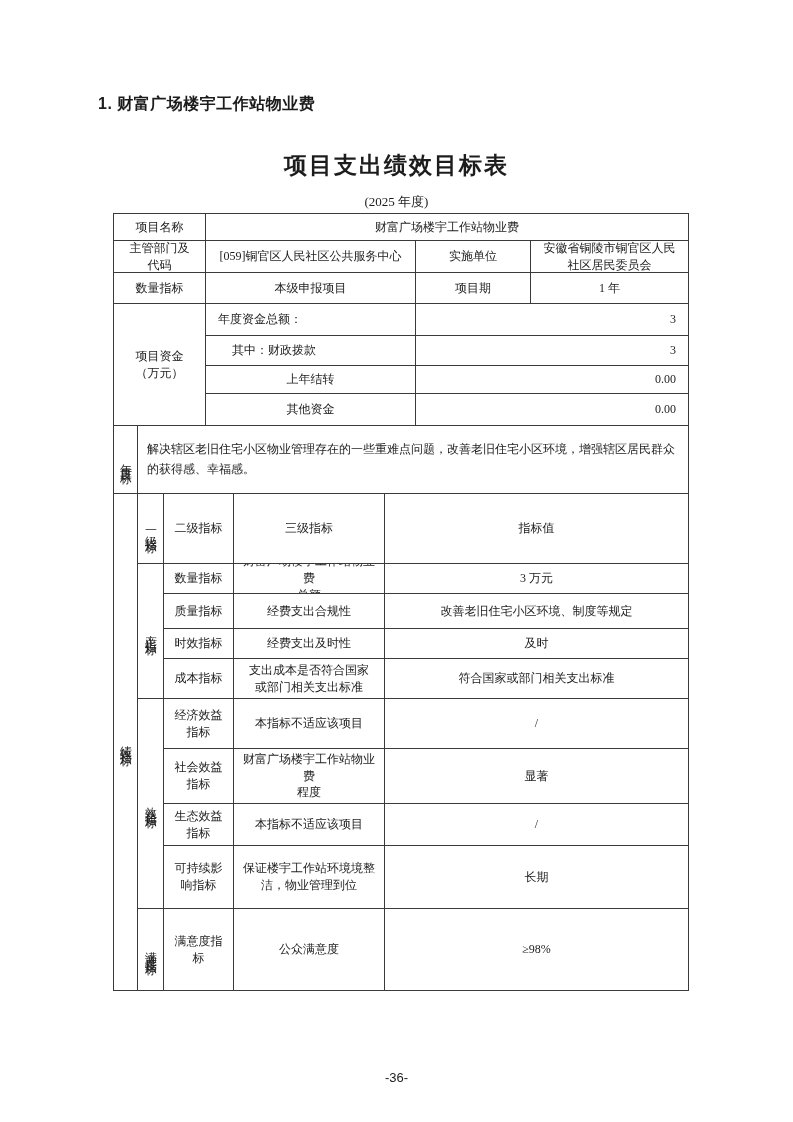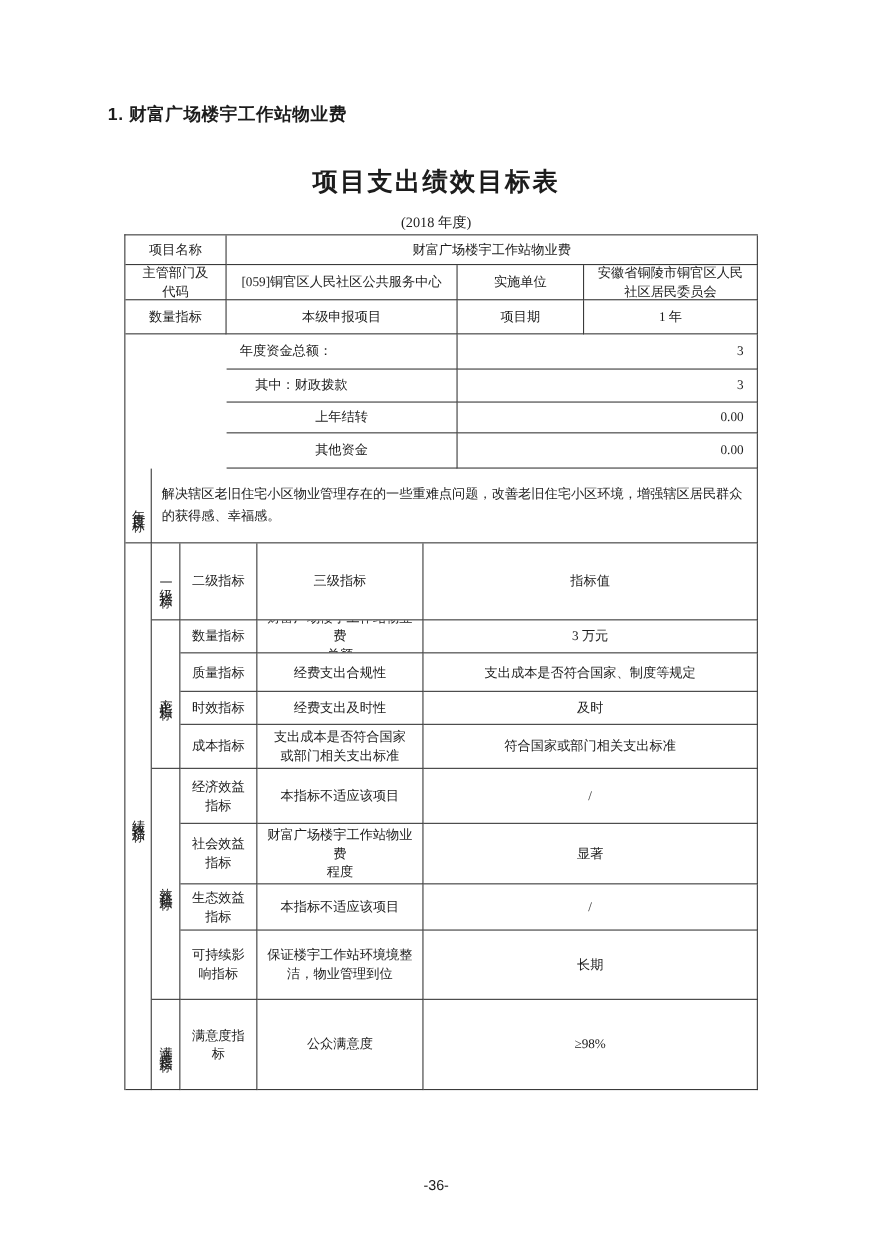--- a/index.html
+++ b/index.html
@@ -45,39 +45,41 @@
   .footer{
     position:absolute;left:0;top:1070px;width:793px;text-align:center;
     font-family:"Liberation Sans","DejaVu Sans",sans-serif;font-size:13px;
   }
 </style>
 </head>
 <body>
 
 <div class="heading">1. 财富广场楼宇工作站物业费</div>
 <div class="doc-title">项目支出绩效目标表</div>
-<div class="doc-subtitle">(2018 年度)</div>
+<div class="doc-subtitle">(2025 年度)</div>
 
 <div class="tbl">
 
   <div class="c" style="left:0;top:0;width:92px;height:27px">项目名称</div>
   <div class="c" style="left:92px;top:0;width:483px;height:27px">财富广场楼宇工作站物业费</div>
 
   <div class="c" style="left:0;top:27px;width:92px;height:32px">主管部门及
 代码</div>
   <div class="c" style="left:92px;top:27px;width:210px;height:32px">[059]铜官区人民社区公共服务中心</div>
   <div class="c" style="left:302px;top:27px;width:115px;height:32px">实施单位</div>
   <div class="c" style="left:417px;top:27px;width:158px;height:32px">安徽省铜陵市铜官区人民
 社区居民委员会</div>
 
   <div class="c" style="left:0;top:59px;width:92px;height:31px">数量指标</div>
   <div class="c" style="left:92px;top:59px;width:210px;height:31px">本级申报项目</div>
   <div class="c" style="left:302px;top:59px;width:115px;height:31px">项目期</div>
   <div class="c" style="left:417px;top:59px;width:158px;height:31px">1 年</div>
 
+  <div class="c" style="left:0;top:90px;width:92px;height:122px">项目资金
+（万元）</div>
 
   <div class="c l ind1" style="left:92px;top:90px;width:210px;height:32px">年度资金总额：</div>
   <div class="c r" style="left:302px;top:90px;width:273px;height:32px">3</div>
 
   <div class="c l ind2" style="left:92px;top:122px;width:210px;height:30px">其中：财政拨款</div>
   <div class="c r" style="left:302px;top:122px;width:273px;height:30px">3</div>
 
   <div class="c" style="left:92px;top:152px;width:210px;height:28px">上年结转</div>
   <div class="c r" style="left:302px;top:152px;width:273px;height:28px">0.00</div>
 
@@ -96,21 +98,21 @@
 
   <div class="c vert" style="left:24px;top:350px;width:26px;height:135px"><span>产出指标</span></div>
 
   <div class="c" style="left:50px;top:350px;width:70px;height:30px">数量指标</div>
   <div class="c" style="left:120px;top:350px;width:151px;height:30px">财富广场楼宇工作站物业费
 总额</div>
   <div class="c" style="left:271px;top:350px;width:304px;height:30px">3 万元</div>
 
   <div class="c" style="left:50px;top:380px;width:70px;height:35px">质量指标</div>
   <div class="c" style="left:120px;top:380px;width:151px;height:35px">经费支出合规性</div>
-  <div class="c" style="left:271px;top:380px;width:304px;height:35px">支出成本是否符合国家、制度等规定</div>
+  <div class="c" style="left:271px;top:380px;width:304px;height:35px">改善老旧住宅小区环境、制度等规定</div>
 
   <div class="c" style="left:50px;top:415px;width:70px;height:30px">时效指标</div>
   <div class="c" style="left:120px;top:415px;width:151px;height:30px">经费支出及时性</div>
   <div class="c" style="left:271px;top:415px;width:304px;height:30px">及时</div>
 
   <div class="c" style="left:50px;top:445px;width:70px;height:40px">成本指标</div>
   <div class="c" style="left:120px;top:445px;width:151px;height:40px">支出成本是否符合国家
 或部门相关支出标准</div>
   <div class="c" style="left:271px;top:445px;width:304px;height:40px">符合国家或部门相关支出标准</div>
 

